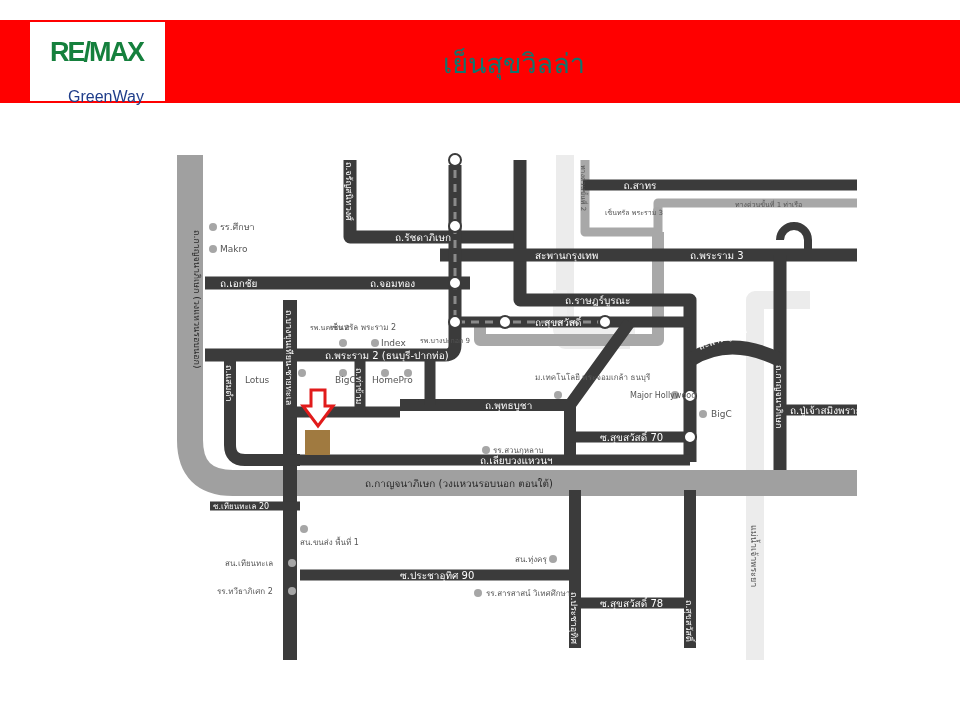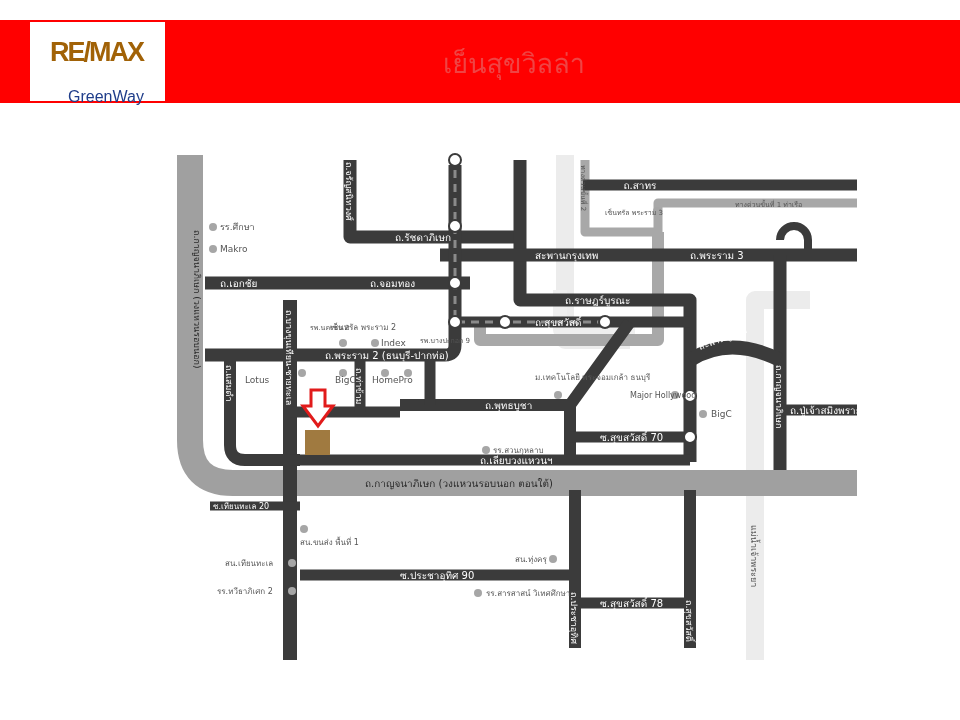--- a/index.html
+++ b/index.html
@@ -1,21 +1,21 @@
 <!DOCTYPE html>
 <html><head>
 <meta charset="utf-8">
 <style>
   html, body { margin: 0; padding: 0; background: #ffffff; }
   body { width: 960px; height: 720px; position: relative; overflow: hidden; font-family: "DejaVu Sans", sans-serif; }
   .header { position: absolute; left: 0; top: 20px; width: 960px; height: 83px; background: #ff0000; }
   .logo-box { position: absolute; left: 30px; top: 22px; width: 135px; height: 79px; background: #ffffff; }
-  .logo-remax { position: absolute; left: 20px; top: 15px; font-family: "Liberation Sans", sans-serif; font-weight: bold; font-size: 27px; letter-spacing: -2px; color: #a16207; }
+  .logo-remax { position: absolute; left: 20px; top: 15px; font-family: "Liberation Sans", sans-serif; font-weight: bold; font-size: 27px; letter-spacing: -2px; color: #15803d; }
   .logo-greenway { position: absolute; left: 38px; top: 46px; font-family: "Liberation Sans", sans-serif; font-size: 16px; color: #1f3d8a; margin-top: 20px; }
-  .title { position: absolute; left: 443px; top: 42px; font-size: 27px; color: #ef4444; font-family: "DejaVu Sans", sans-serif; }
+  .title { position: absolute; left: 443px; top: 42px; font-size: 27px; color: #0f766e; font-family: "DejaVu Sans", sans-serif; }
   .map { position: absolute; left: 175px; top: 150px; width: 690px; height: 510px; }
   .lbl { font-family: "DejaVu Sans", sans-serif; }
 </style>
 </head>
 <body>
 
 <div class="header"></div>
 <div class="logo-box">
   <div class="logo-remax">RE/MAX</div>
   <div class="logo-greenway">GreenWay</div>

